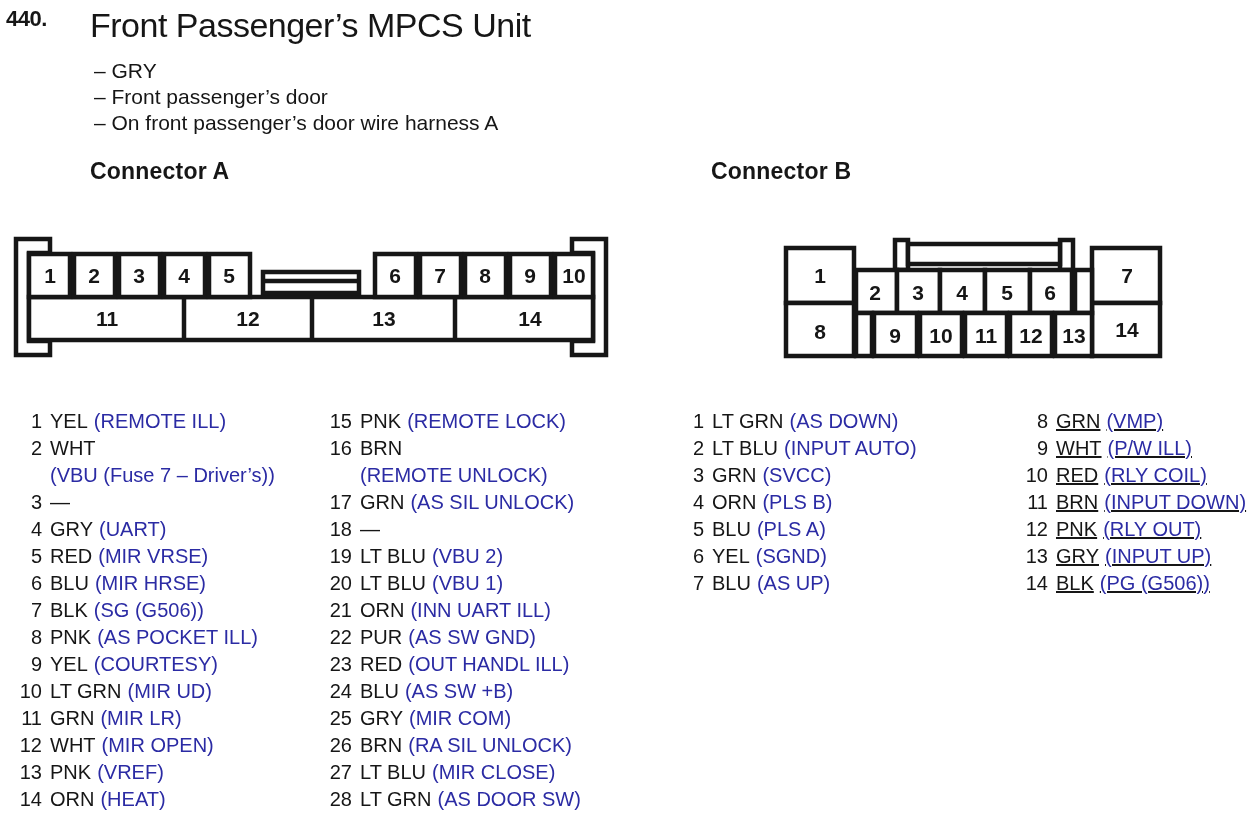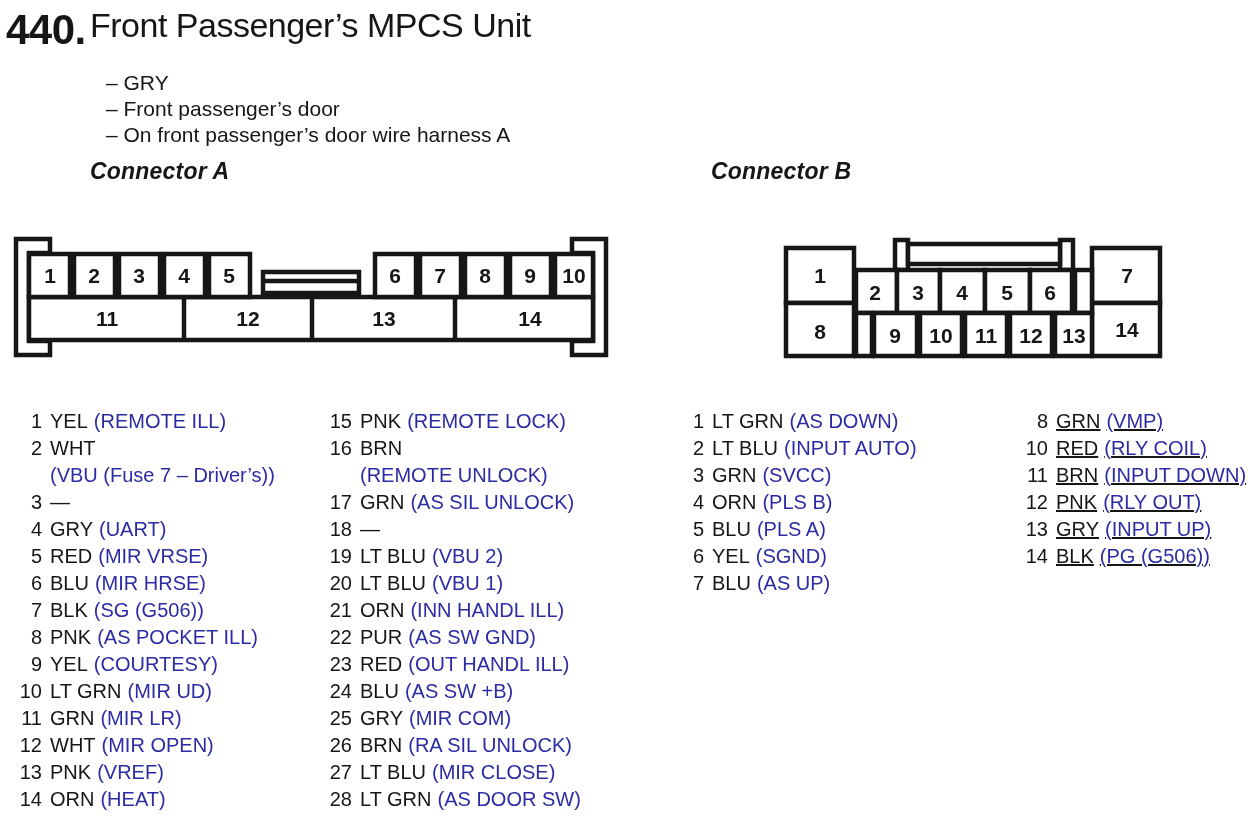--- a/index.html
+++ b/index.html
@@ -1,26 +1,26 @@
 <!DOCTYPE html>
 <html style="--ink: #161616; --blue: #2B2BA4; --bg: #ffffff;"><head>
 <meta charset="utf-8">
 <style>
   html,body{margin:0;padding:0;background:#fff;}
   :root{--ink:#161616;--blue:#2B2BA4;--bg:#ffffff;}
   .page{position:relative;width:1254px;height:822px;background:var(--bg);
         font-family:"Liberation Sans",sans-serif;color:var(--ink);overflow:hidden;}
 
-  .sec-num{position:absolute;left:6px;top:6px;font-size:42px;font-weight:bold;letter-spacing:-0.5px;}
+  .sec-num{position:absolute;left:6px;top:6px;font-size:22px;font-weight:bold;letter-spacing:-0.5px;}
   .title{position:absolute;left:90px;top:6px;margin:0;font-size:34px;font-weight:normal;letter-spacing:-0.5px;}
 
-  .notes{position:absolute;left:90px;top:54px;list-style:none;margin:16px;padding:0;
+  .notes{position:absolute;left:90px;top:54px;list-style:none;margin:4px;padding:0;
          font-size:21px;line-height:26px;}
 
-  .conn-heading{position:absolute;font-size:23px;font-weight:bold;letter-spacing:0.2px;font-style:italic;}
+  .conn-heading{position:absolute;font-size:23px;font-weight:bold;letter-spacing:0.2px;}
   #heading-a{left:90px;top:158px;}
   #heading-b{left:711px;top:158px;}
 
   .diagram{position:absolute;}
   #diagram-a{left:14px;top:237px;width:594px;height:121px;}
   #diagram-b{left:784px;top:237px;width:378px;height:123px;}
   .diagram svg{position:absolute;left:0;top:0;overflow:visible;}
   .dpin{position:absolute;transform:translate(-50%,-50%);font-size:21px;font-weight:bold;
         color:var(--ink);white-space:nowrap;}
 
@@ -160,40 +160,41 @@
       <div class="prow"><span class="pn">14</span><span class="pc">ORN</span><span class="ps">(HEAT)</span></div>
     </div>
   <div class="pinlist" id="list-a2">
       <div class="prow"><span class="pn">15</span><span class="pc">PNK</span><span class="ps">(REMOTE LOCK)</span></div>
       <div class="prow"><span class="pn">16</span><span class="pc">BRN</span><span class="ps"></span></div>
       <div class="prow"><span class="pn"></span><span class="pc"></span><span class="ps">(REMOTE UNLOCK)</span></div>
       <div class="prow"><span class="pn">17</span><span class="pc">GRN</span><span class="ps">(AS SIL UNLOCK)</span></div>
       <div class="prow"><span class="pn">18</span><span class="pc">—</span><span class="ps"></span></div>
       <div class="prow"><span class="pn">19</span><span class="pc">LT BLU</span><span class="ps">(VBU 2)</span></div>
       <div class="prow"><span class="pn">20</span><span class="pc">LT BLU</span><span class="ps">(VBU 1)</span></div>
-      <div class="prow"><span class="pn">21</span><span class="pc">ORN</span><span class="ps">(INN HANDL ILL)</span></div>
+      <div class="prow"><span class="pn">21</span><span class="pc">ORN</span><span class="ps">(INN UART ILL)</span></div>
       <div class="prow"><span class="pn">22</span><span class="pc">PUR</span><span class="ps">(AS SW GND)</span></div>
       <div class="prow"><span class="pn">23</span><span class="pc">RED</span><span class="ps">(OUT HANDL ILL)</span></div>
       <div class="prow"><span class="pn">24</span><span class="pc">BLU</span><span class="ps">(AS SW +B)</span></div>
       <div class="prow"><span class="pn">25</span><span class="pc">GRY</span><span class="ps">(MIR COM)</span></div>
       <div class="prow"><span class="pn">26</span><span class="pc">BRN</span><span class="ps">(RA SIL UNLOCK)</span></div>
       <div class="prow"><span class="pn">27</span><span class="pc">LT BLU</span><span class="ps">(MIR CLOSE)</span></div>
       <div class="prow"><span class="pn">28</span><span class="pc">LT GRN</span><span class="ps">(AS DOOR SW)</span></div>
     </div>
   <div class="pinlist" id="list-b1">
       <div class="prow"><span class="pn">1</span><span class="pc">LT GRN</span><span class="ps">(AS DOWN)</span></div>
       <div class="prow"><span class="pn">2</span><span class="pc">LT BLU</span><span class="ps">(INPUT AUTO)</span></div>
       <div class="prow"><span class="pn">3</span><span class="pc">GRN</span><span class="ps">(SVCC)</span></div>
       <div class="prow"><span class="pn">4</span><span class="pc">ORN</span><span class="ps">(PLS B)</span></div>
       <div class="prow"><span class="pn">5</span><span class="pc">BLU</span><span class="ps">(PLS A)</span></div>
       <div class="prow"><span class="pn">6</span><span class="pc">YEL</span><span class="ps">(SGND)</span></div>
       <div class="prow"><span class="pn">7</span><span class="pc">BLU</span><span class="ps">(AS UP)</span></div>
     </div>
   <div class="pinlist" id="list-b2">
       <div class="prow"><span class="pn">8</span><span class="pc">GRN</span><span class="ps">(VMP)</span></div>
+      <div class="prow"><span class="pn">9</span><span class="pc">WHT</span><span class="ps">(P/W ILL)</span></div>
       <div class="prow"><span class="pn">10</span><span class="pc">RED</span><span class="ps">(RLY COIL)</span></div>
       <div class="prow"><span class="pn">11</span><span class="pc">BRN</span><span class="ps">(INPUT DOWN)</span></div>
       <div class="prow"><span class="pn">12</span><span class="pc">PNK</span><span class="ps">(RLY OUT)</span></div>
       <div class="prow"><span class="pn">13</span><span class="pc">GRY</span><span class="ps">(INPUT UP)</span></div>
       <div class="prow"><span class="pn">14</span><span class="pc">BLK</span><span class="ps">(PG (G506))</span></div>
     </div>
 
 </div>
 
 </body></html>

